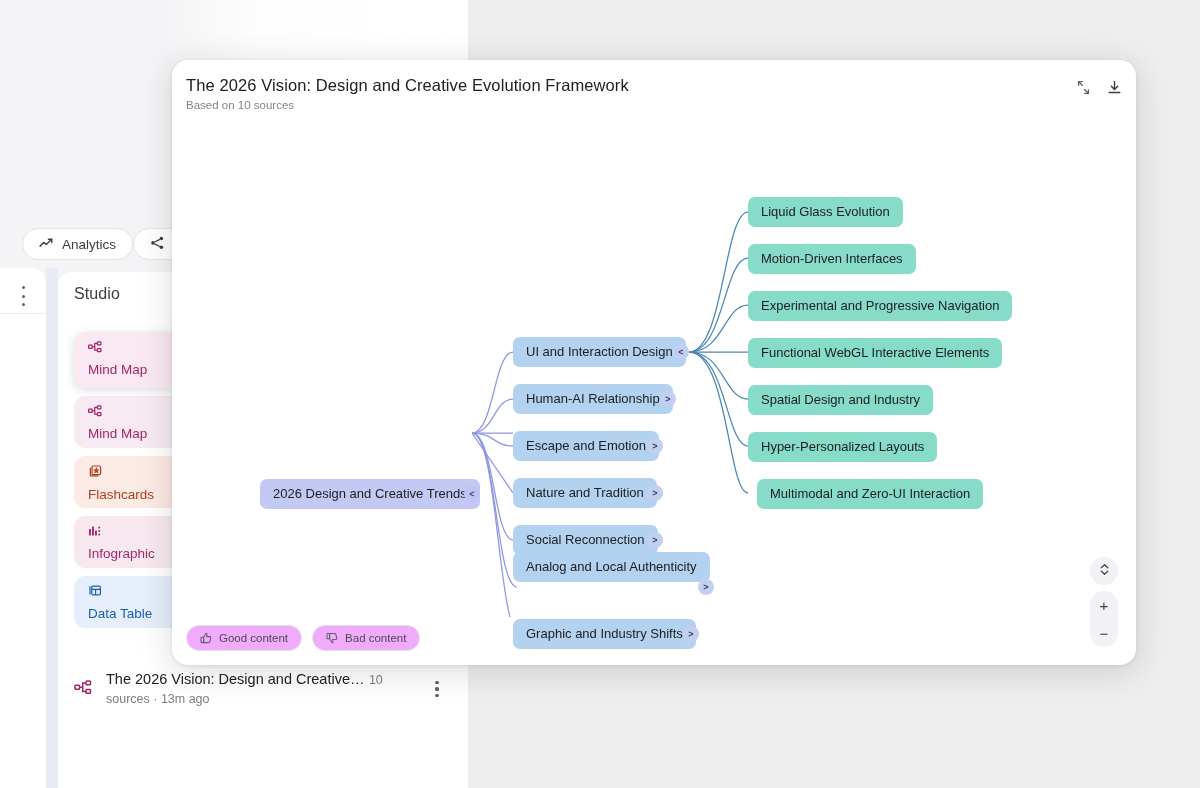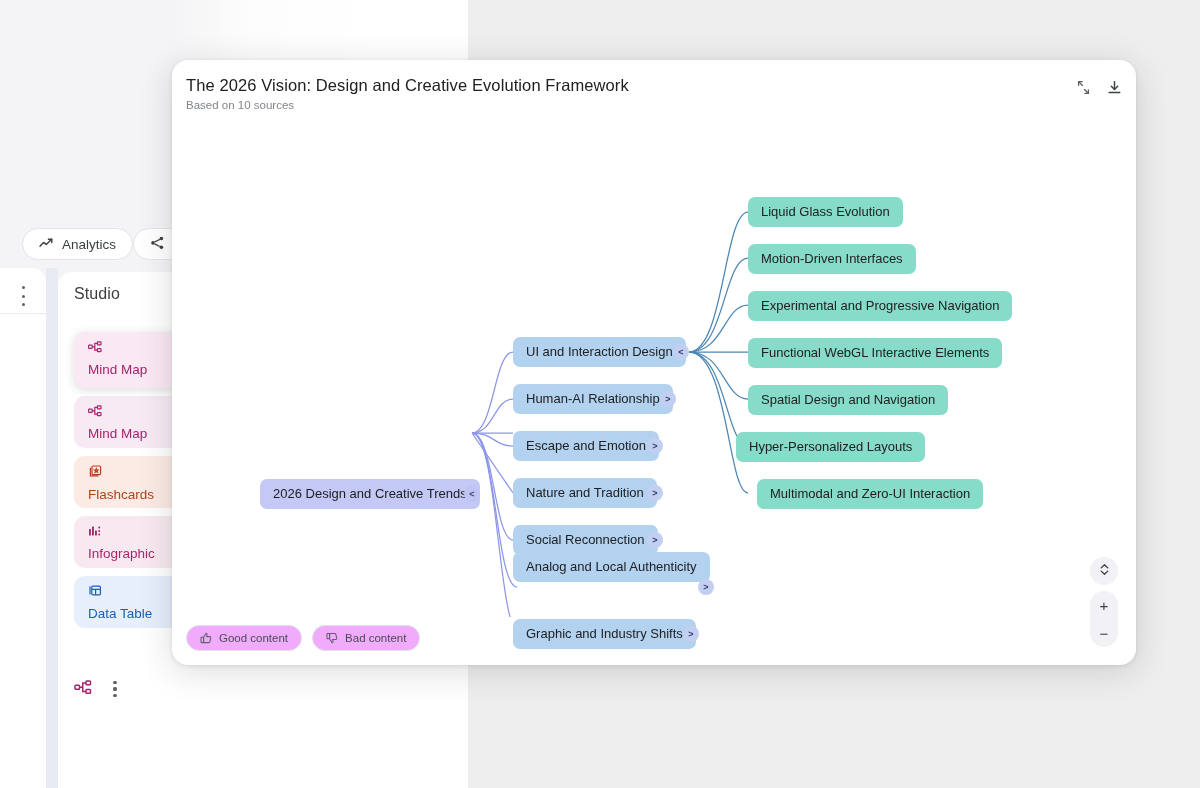--- a/index.html
+++ b/index.html
@@ -257,20 +257,24 @@
 
   <div class="src-row">
     <span class="src-icon">
       <svg width="18" height="15" viewBox="0 0 14 12" fill="none" stroke="currentColor" stroke-width="1.2">
         <rect x="0.6" y="4.2" width="3.6" height="3.2" rx="0.6"></rect>
         <rect x="9.4" y="0.8" width="3.6" height="3.0" rx="0.6"></rect>
         <rect x="9.4" y="7.6" width="3.6" height="3.0" rx="0.6"></rect>
         <path d="M4.2 5.8h2.6V2.3h2.6M6.8 5.8v3.3h2.6"></path>
       </svg>
     </span>
+    <span class="src-texts">
+      <span class="src-title">The 2026 Vision: Design and Creative…</span>
+      <span class="src-meta">10 sources · 13m ago</span>
+    </span>
     <span class="src-kebab">
         <i></i>
         <i></i>
         <i></i>
       </span>
   </div>
 
   <div class="modal">
 
     <div class="m-title">The 2026 Vision: Design and Creative Evolution Framework</div>
@@ -366,23 +370,23 @@
       <div class="node lvl2" style="left:576px; top:122px;">
         <span>Motion-Driven Interfaces</span>
       </div>
       <div class="node lvl2" style="left:576px; top:169px;">
         <span>Experimental and Progressive Navigation</span>
       </div>
       <div class="node lvl2" style="left:576px; top:216px;">
         <span>Functional WebGL Interactive Elements</span>
       </div>
       <div class="node lvl2" style="left:576px; top:263px;">
-        <span>Spatial Design and Navigation</span>
-      </div>
-      <div class="node lvl2" style="left:564px; top:310px;">
+        <span>Spatial Design and Industry</span>
+      </div>
+      <div class="node lvl2" style="left:576px; top:310px;">
         <span>Hyper-Personalized Layouts</span>
       </div>
       <div class="node lvl2" style="left:576px; top:357px;margin-left:9px;">
         <span>Multimodal and Zero-UI Interaction</span>
       </div>
     </div>
 
     <div class="zoom-fit">
       <span>
         <svg width="11" height="13" viewBox="0 0 11 13" fill="none" stroke="#3c4043" stroke-width="1.3" stroke-linecap="round" stroke-linejoin="round">

